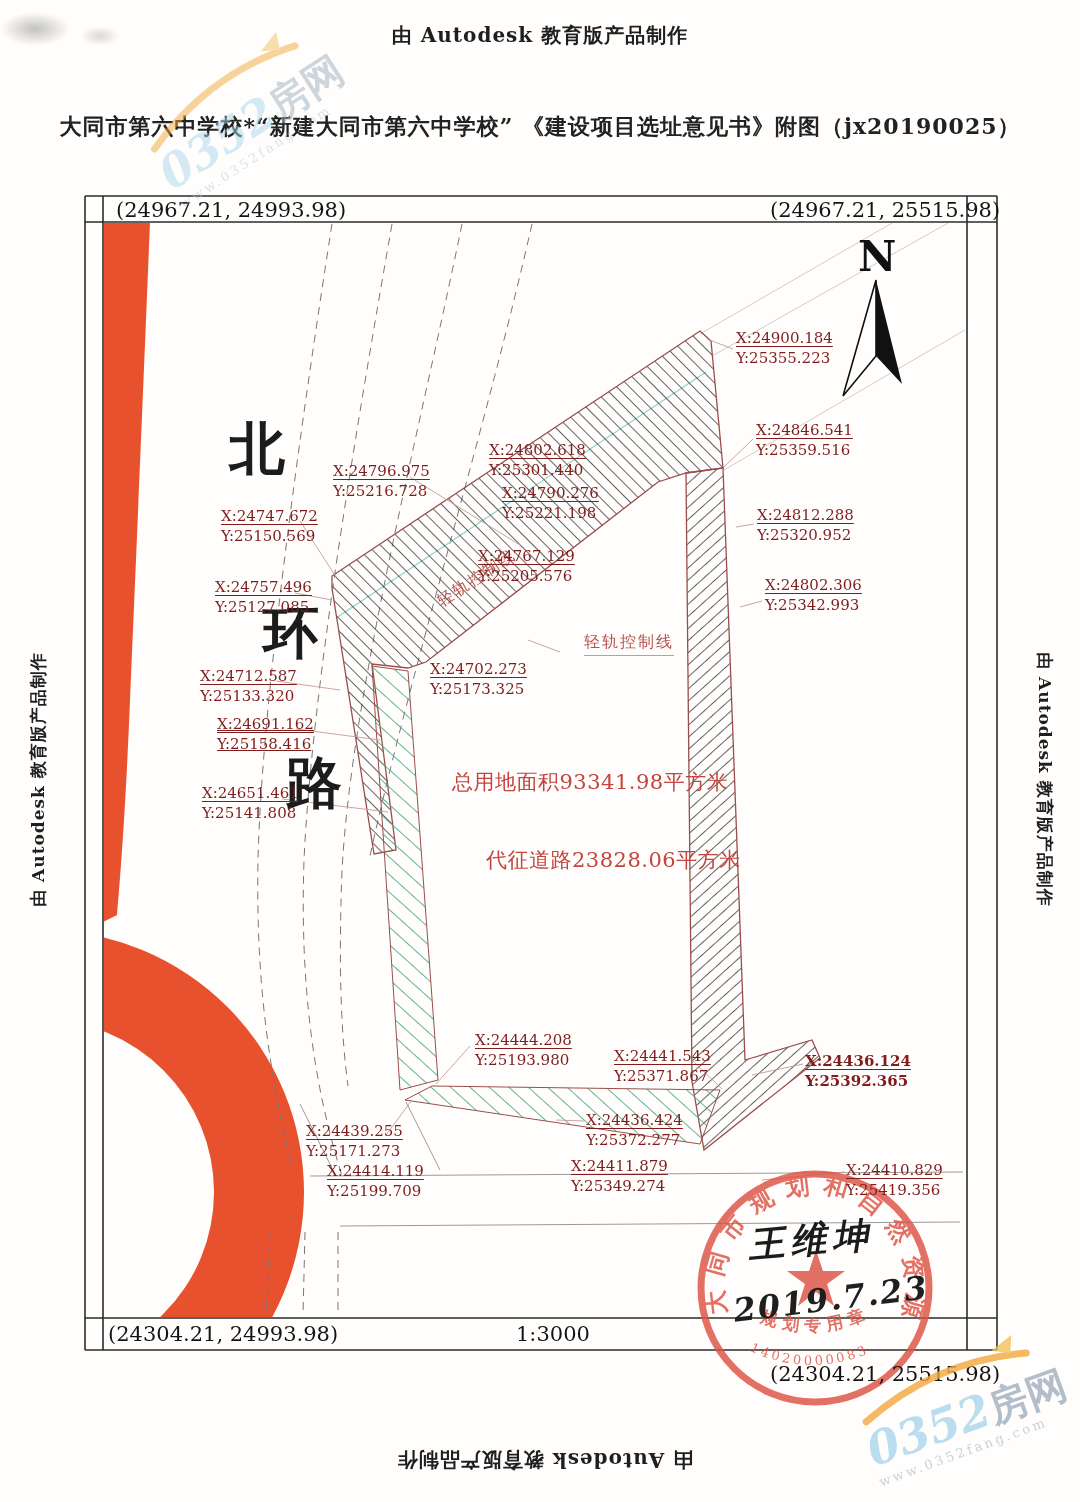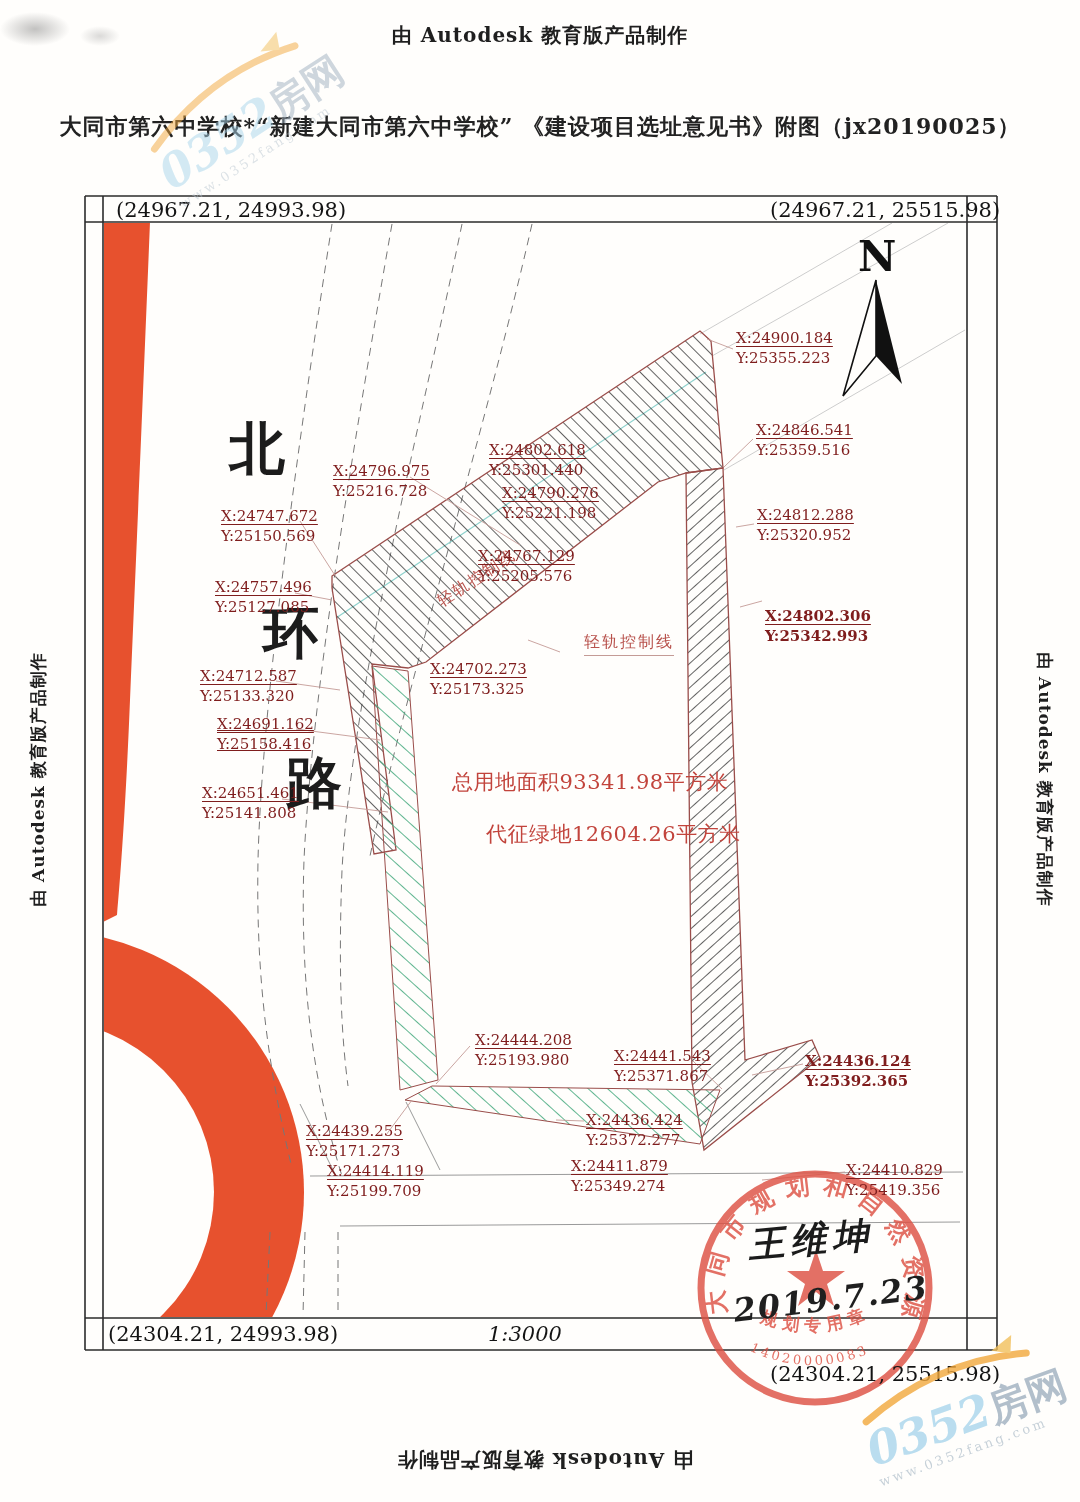--- a/index.html
+++ b/index.html
@@ -151,47 +151,47 @@
   <div class="abs banner banner-left">由 Autodesk 教育版产品制作</div>
   <div class="abs banner banner-right">由 Autodesk 教育版产品制作</div>
   <div class="abs banner banner-bottom">由 Autodesk 教育版产品制作</div>
 
   <div class="abs title">大同市第六中学校*“新建大同市第六中学校” 《建设项目选址意见书》附图（jx20190025）</div>
 
   <div class="abs corner" style="left:92px;top:198px;margin-left:24px;">(24967.21, 24993.98)</div>
   <div class="abs corner" style="left:770px;top:198px;">(24967.21, 25515.98)</div>
   <div class="abs corner" style="left:108px;top:1322px;">(24304.21, 24993.98)</div>
   <div class="abs corner" style="left:770px;top:1322px;margin-top:40px;">(24304.21, 25515.98)</div>
-  <div class="abs corner" style="left:488px;top:1322px;font-style:italic;">1:3000</div>
+  <div class="abs corner" style="left:516px;top:1322px;">1:3000</div>
 
   <div class="abs north-n" style="left:858px;top:232px;">N</div>
 
   <div class="abs roadchar" style="left:229px;top:420px;">北</div>
   <div class="abs roadchar" style="left:263px;top:604px;">环</div>
   <div class="abs roadchar" style="left:286px;top:754px;">路</div>
 
   <div class="abs railLabel" style="left:432px;top:568px;transform:rotate(-33deg);">轻轨控制线</div>
   <div class="abs railLabel" style="left:584px;top:632px;border-bottom:1px solid #c49b96;padding-bottom:2px;">轻轨控制线</div>
 
   <div class="abs areaLine" style="left:452px;top:768px;">总用地面积93341.98平方米</div>
-  <div class="abs areaLine" style="left:486px;top:820px;">代征绿地12604.26平方米</div>
+  <div class="abs areaLine" style="left:486px;top:846px;">代征道路23828.06平方米</div>
 
   <div class="abs clabel" style="left:736px;top:328px;">
       <span class="lx">X:24900.184</span>
       <span class="ly">Y:25355.223</span>
     </div>
   <div class="abs clabel" style="left:756px;top:420px;">
       <span class="lx">X:24846.541</span>
       <span class="ly">Y:25359.516</span>
     </div>
   <div class="abs clabel" style="left:757px;top:505px;">
       <span class="lx">X:24812.288</span>
       <span class="ly">Y:25320.952</span>
     </div>
-  <div class="abs clabel" style="left:765px;top:606px;font-weight:bold;">
+  <div class="abs clabel" style="left:765px;top:575px;">
       <span class="lx">X:24802.306</span>
       <span class="ly">Y:25342.993</span>
     </div>
   <div class="abs clabel" style="left:489px;top:440px;">
       <span class="lx">X:24802.618</span>
       <span class="ly">Y:25301.440</span>
     </div>
   <div class="abs clabel" style="left:502px;top:483px;">
       <span class="lx">X:24790.276</span>
       <span class="ly">Y:25221.198</span>

